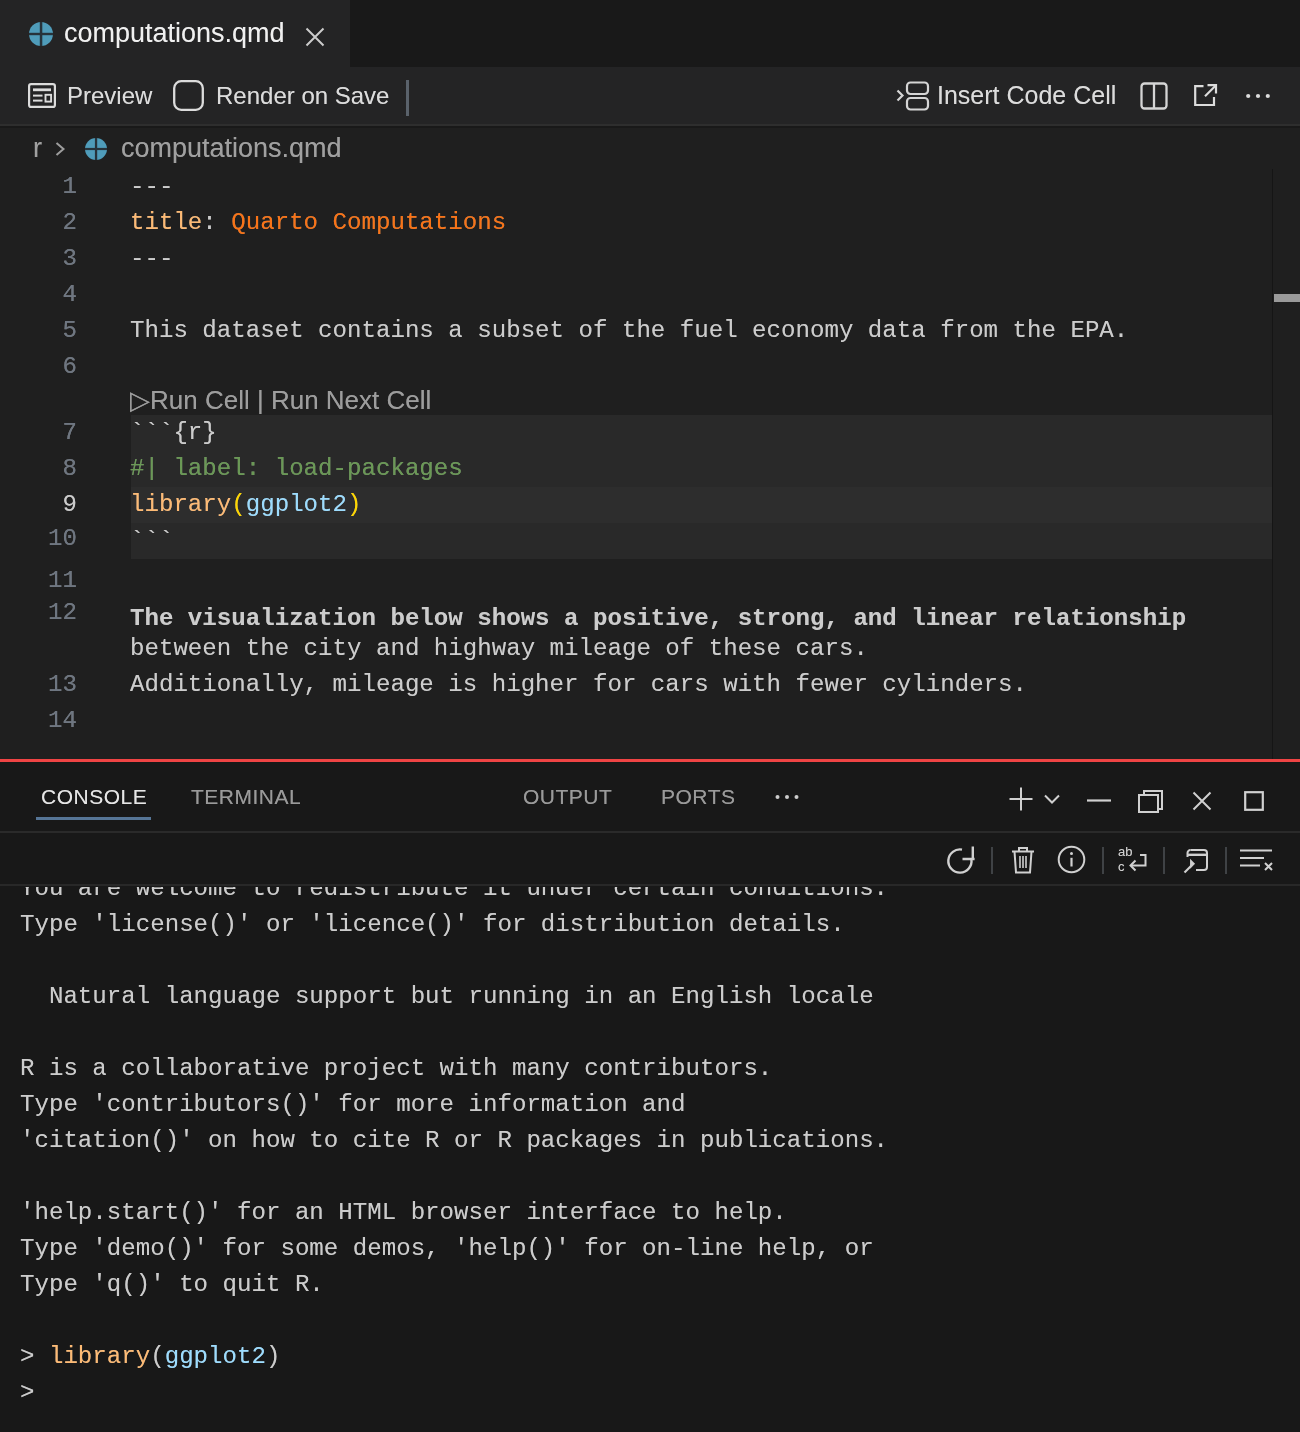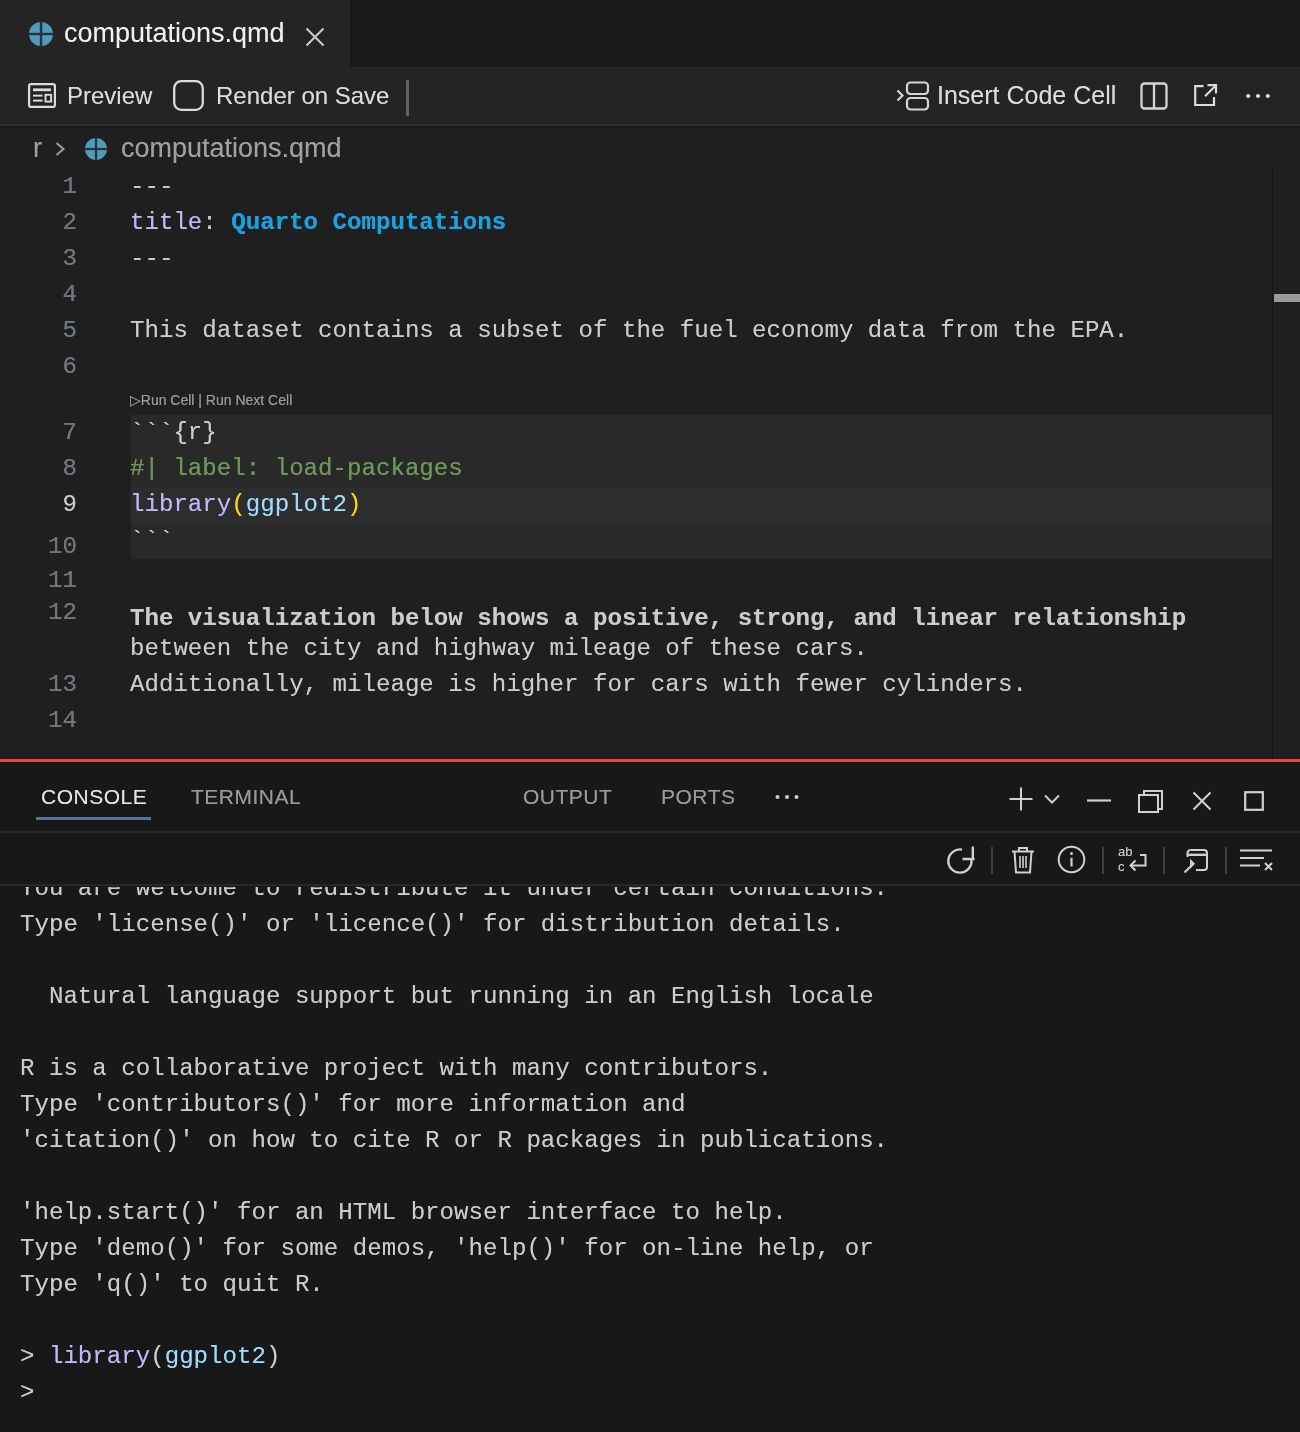--- a/index.html
+++ b/index.html
@@ -31,22 +31,22 @@
   
   .editor { position:absolute; left:0; top:169px; width:1300px; height:590px; background:#1f1f1f; }
   .cellbg { position:absolute; left:131px; top:246px; width:1141px; height:144px; background:#292929; }
   .curline { position:absolute; left:131px; top:318px; width:1141px; height:36px; background:#2d2d2d; }
   .scrollline { position:absolute; left:1272px; top:0px; width:1px; height:590px; background:#151515; }
   .rulermark { position:absolute; left:1274px; top:125px; width:26px; height:8px; background:#9a9a9a; }
   .lnum { position:absolute; left:0; width:77px; text-align:right; color:#6e7681;
           font-family:"Liberation Mono", monospace; font-size:24.12px; line-height:36px; height:36px; }
   .cline { position:absolute; left:130px; white-space:pre; color:#cccccc;
            font-family:"Liberation Mono", monospace; font-size:24.12px; line-height:36px; height:36px; }
-  .codelens { position:absolute; left:130px; color:#9d9d9d; font-size:14px; height:30px; line-height:30px; white-space:pre; }
-  .blue { color:#c4b5fd; } .lblue { color:#9cdcfe; } .orange { color:#0ea5e9;font-weight:bold; }
+  .codelens { position:absolute; left:130px; color:#9d9d9d; font-size:26px; height:30px; line-height:30px; white-space:pre; }
+  .blue { color:#fdba74; } .lblue { color:#9cdcfe; } .orange { color:#f97316; }
   .green { color:#6a9955; } .gold { color:#ffd700; }
   
   .panel { position:absolute; left:0; top:759px; width:1300px; height:673px; background:#181818;
            border-top:3px solid #ef4444; }
   .ptab { position:absolute; top:0; height:69px; display:flex; align-items:center;
           color:#9a9a9a; font-size:21px; letter-spacing:0.5px; }
   .ptab.active { color:#e6e6e6; }
   .punder { position:absolute; left:36px; top:55px; width:115px; height:3px; background:#567596; }
   .psep { position:absolute; left:0; top:69px; width:1300px; height:2px; background:#2a2a2a; }
   .ctoolbar { position:absolute; left:0; top:72px; width:1300px; height:52px; background:#181818;
@@ -141,21 +141,21 @@
 
     <div class="lnum" style="top:0px;">1</div>
     <div class="lnum" style="top:36px;">2</div>
     <div class="lnum" style="top:72px;">3</div>
     <div class="lnum" style="top:108px;">4</div>
     <div class="lnum" style="top:144px;">5</div>
     <div class="lnum" style="top:180px;">6</div>
     <div class="lnum" style="top:246px;">7</div>
     <div class="lnum" style="top:282px;">8</div>
     <div class="lnum" style="top:318px; color:#cccccc;">9</div>
-    <div class="lnum" style="top:360px;">10</div>
+    <div class="lnum" style="top:352px;">10</div>
     <div class="lnum" style="top:394px;">11</div>
     <div class="lnum" style="top:426px;">12</div>
     <div class="lnum" style="top:498px;">13</div>
     <div class="lnum" style="top:534px;">14</div>
 
     <div class="cline" style="top:0px;">---</div>
     <div class="cline" style="top:36px;"><span class="blue">title</span>: <span class="orange">Quarto Computations</span></div>
     <div class="cline" style="top:72px;">---</div>
     <div class="cline" style="top:144px;">This dataset contains a subset of the fuel economy data from the EPA.</div>
     <div class="codelens" style="top:216px;">▷Run Cell | Run Next Cell</div>

